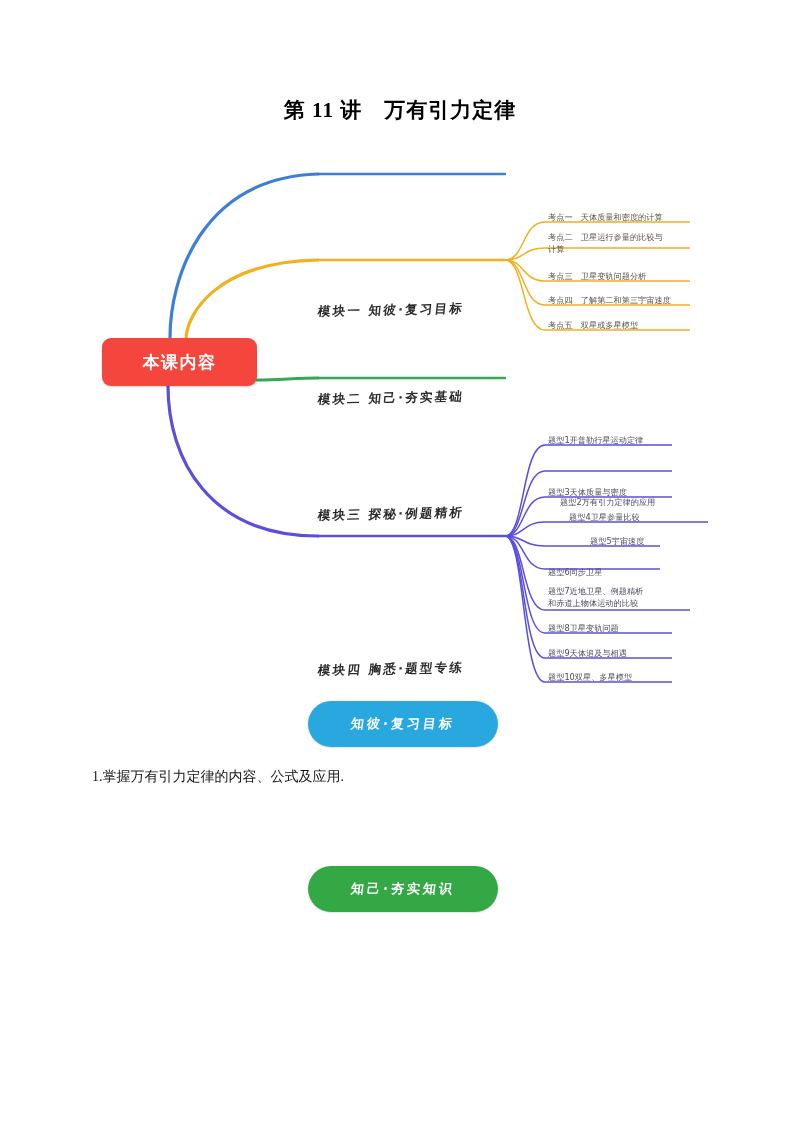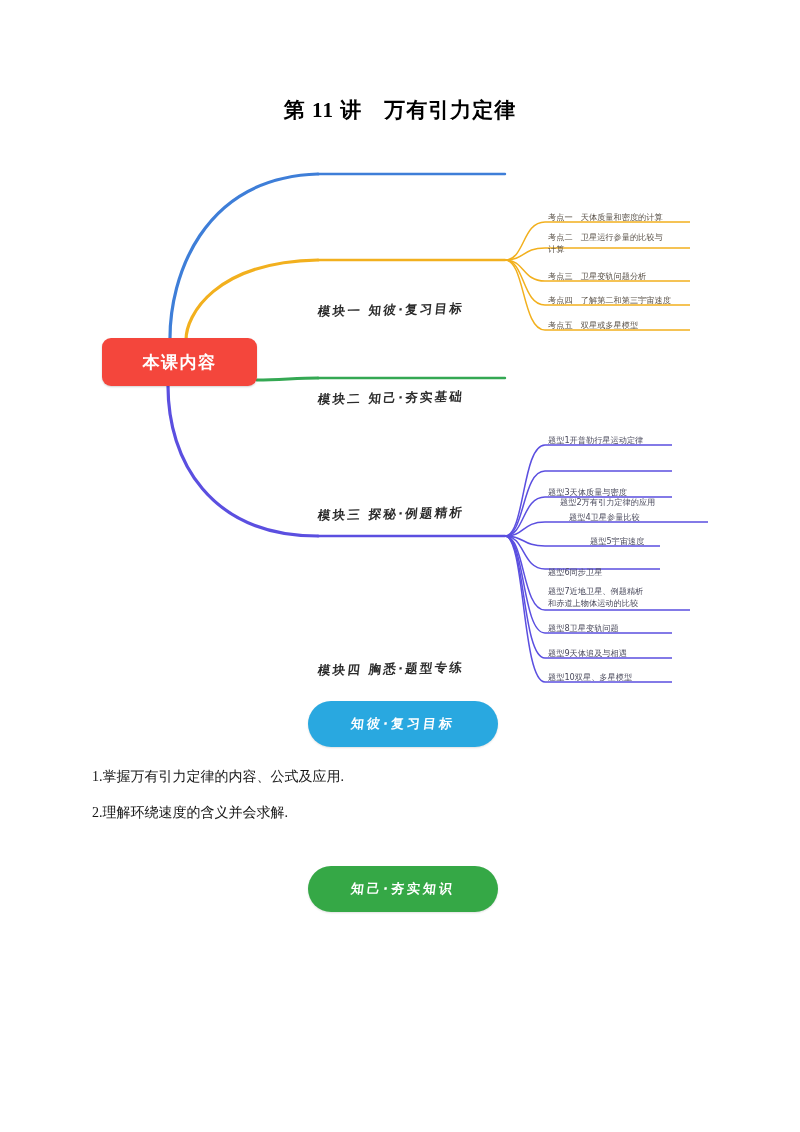--- a/index.html
+++ b/index.html
@@ -205,18 +205,17 @@
   <div class="leaf tx" style="left:548px; top:532px;">题型10双星、多星模型</div>
 
 </div>
 
 <div class="pill" id="pill-blue">
   <span>知彼·复习目标</span>
 </div>
 
 <div class="objectives">
   <p>1.掌握万有引力定律的内容、公式及应用.</p>
-  <p>2.理解环绕速度的含义并会求解.</p>
 </div>
 
 <div class="pill" id="pill-green">
   <span>知己·夯实知识</span>
 </div>
 
 </body></html>

